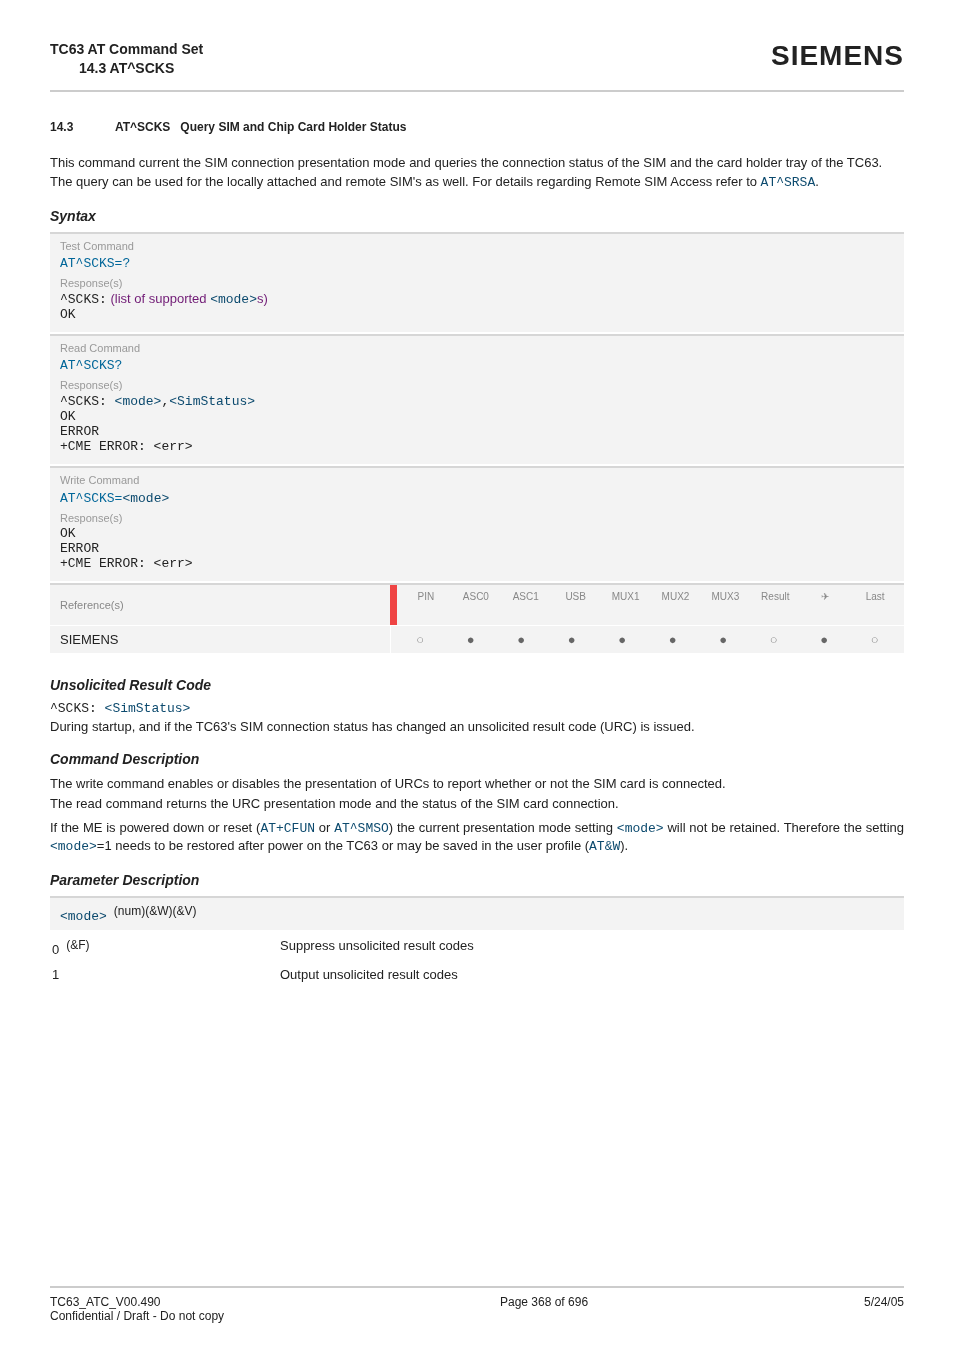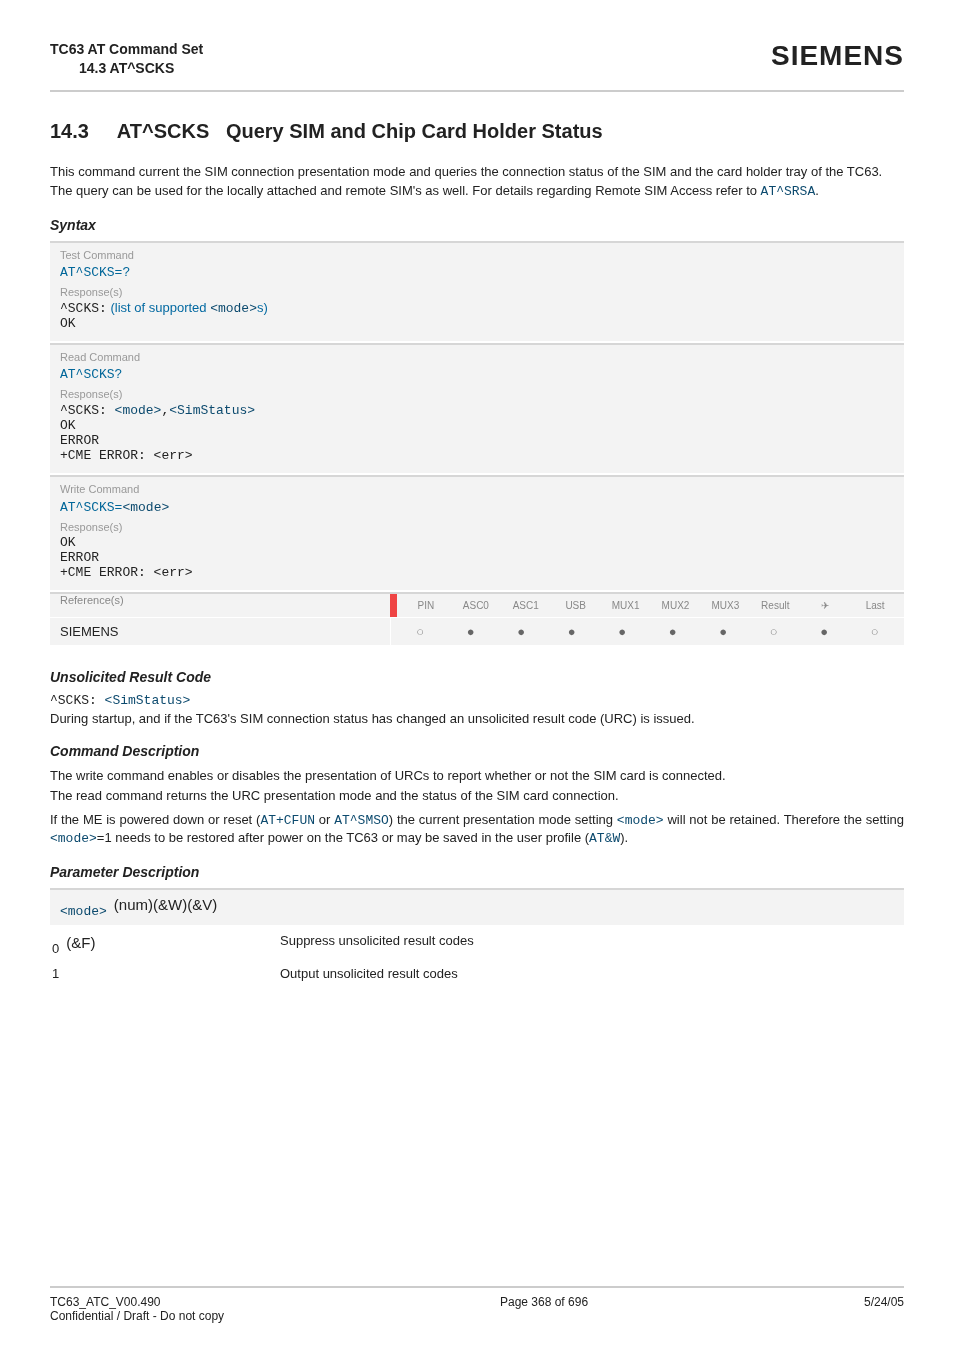--- a/index.html
+++ b/index.html
@@ -10,46 +10,46 @@
     background: #fff;
     width: 954px;
     margin: 0 auto;
   }
   .page { padding: 40px 50px 30px 50px; min-height: 1351px; position: relative; }
   .header-row { display: flex; justify-content: space-between; align-items: flex-start; margin-bottom: 12px; }
   .header-left { font-weight: bold; font-size: 14px; line-height: 1.35; text-align: center; }
   .header-right { font-family: "Arial Black", Arial, sans-serif; font-weight: 900; font-size: 28px; letter-spacing: 1px; }
   hr.sep { border: none; border-top: 2px solid #ccc; margin-bottom: 28px; }
   hr.sep-foot { border: none; border-top: 2px solid #ccc; margin-top: 20px; margin-bottom: 8px; position: absolute; bottom: 55px; left: 50px; right: 50px; }
-  h2.sec-title { font-size: 20px; font-weight: bold; margin-bottom: 20px; }
+  h2.sec-title { font-size: 12px; font-weight: bold; margin-bottom: 20px; }
   h2.sec-title .secno { display: inline-block; min-width: 62px; }
   p.body { font-size: 13px; line-height: 1.35; margin-bottom: 2px; text-align: justify; }
   .link { color: #0c4a6e; font-family: "Courier New", monospace; font-size: 13px; }
   .mono { font-family: "Courier New", monospace; font-size: 13px; }
   .ital-head { font-style: italic; font-weight: bold; font-size: 14px; margin-top: 16px; margin-bottom: 8px; }
   .box { background: #f3f3f3; border-top: 2px solid #d6d6d6; padding: 6px 10px 10px 10px; margin-bottom: 2px; }
   .box-lbl { color: #999; font-size: 11px; margin-bottom: 4px; }
   .box-lbl2 { color: #999; font-size: 11px; margin-top: 6px; margin-bottom: 2px; }
   .box .mono { color: #006699; }
   .box .mono-k { color: #222; font-family: "Courier New", monospace; font-size: 13px; }
-  .box .txt { color: #0369a1; }
+  .box .txt { color: #701a75; }
   .ref-row { background: #f3f3f3; border-top: 2px solid #d6d6d6; display: flex; font-size: 11px; color: #888; }
-  .ref-row .left { flex: 0 0 340px; padding: 0 10px; }
+  .ref-row .left { flex: 0 0 340px; padding: 14px 10px; }
   .ref-row .right { flex: 1; display: flex; align-items: flex-start; gap: 0; border-left: 7px solid #ef4444; padding: 6px 4px; }
   .ref-row .col { flex: 1; text-align: center; font-size: 10px; color: #888; }
   .data-row { background: #f3f3f3; display: flex; border-top: 1px solid #fff; }
   .data-row .left { flex: 0 0 340px; padding: 6px 10px; font-size: 13px; color: #222; }
   .data-row .right { flex: 1; display: flex; align-items: center; border-left: 1px solid #fff; padding: 6px 4px; }
   .data-row .col { flex: 1; text-align: center; font-size: 13px; }
   .dot-fill { color: #666; }
   .dot-open { color: #888; }
   .urc-code { font-family: "Courier New", monospace; color: #006699; font-size: 13px; margin-bottom: 2px; }
   .urc-code .k { color: #222; }
   .param-table-box { background: #f3f3f3; border-top: 2px solid #d6d6d6; padding: 6px 10px; margin-bottom: 3px; }
-  .sup { font-size: 15px; vertical-align: super; padding-left: 7px; }
+  .sup { font-size: 12px; vertical-align: super; padding-left: 7px; }
   .param-rows { margin-top: 4px; }
   .param-row { display: flex; font-size: 13px; line-height: 1.9; }
   .param-row .pk { width: 230px; padding-left: 2px; }
   .param-row .pv { flex: 1; }
   .footer { position: absolute; bottom: 28px; left: 50px; right: 50px; display: flex; justify-content: space-between; font-size: 12px; gap: 22px; }
   .footer .l { text-align: left; }
   .footer .m { text-align: center; }
   .footer .r { text-align: right; }
 </style>
 </head>

